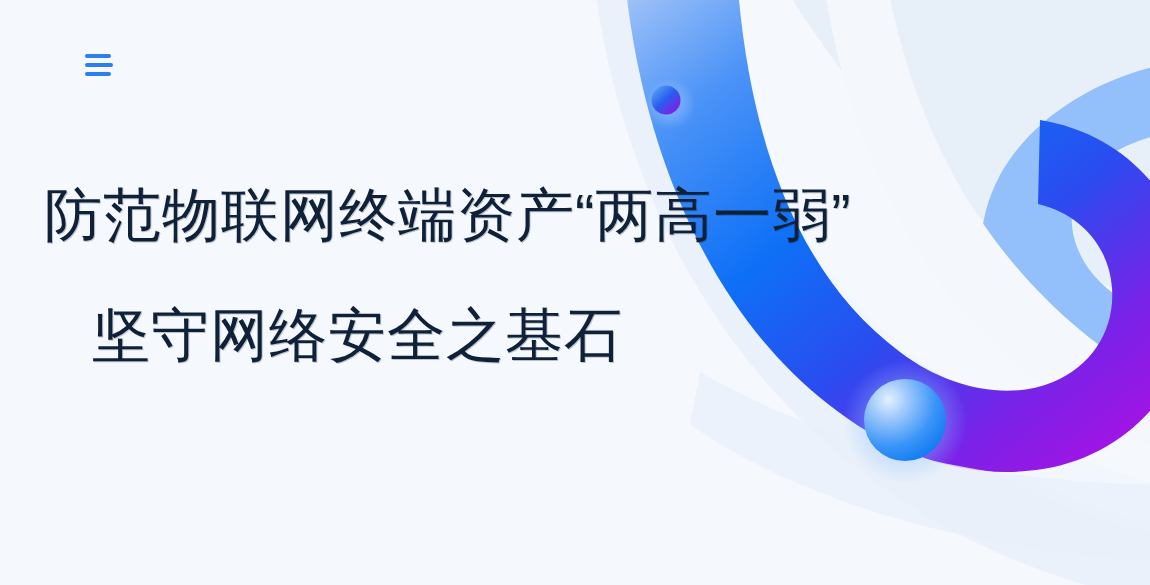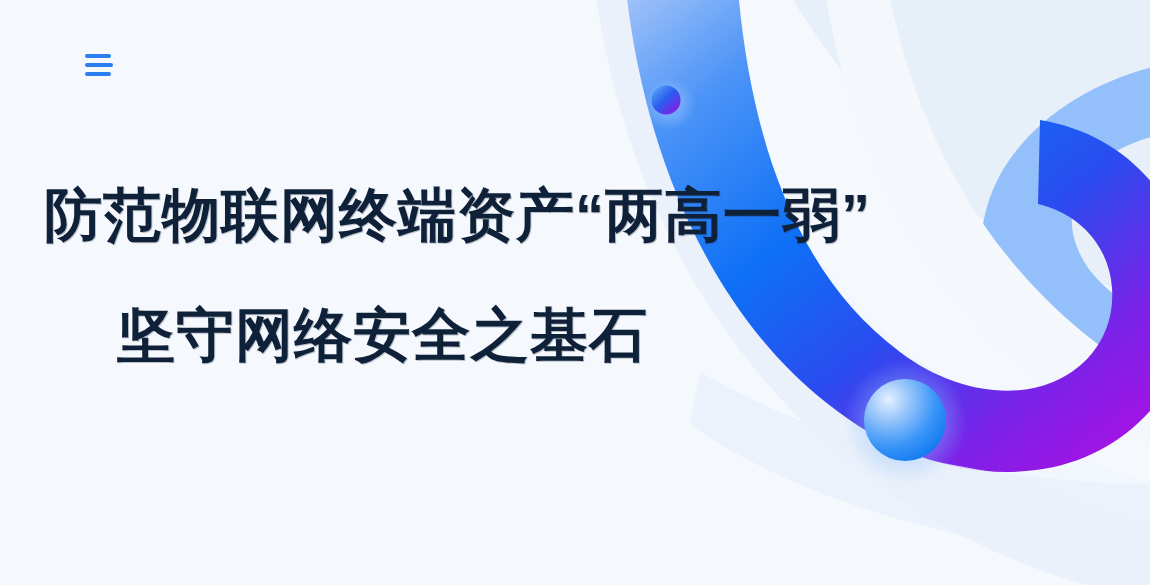--- a/index.html
+++ b/index.html
@@ -52,33 +52,33 @@
 
   #title-block {
     position: absolute;
     left: 0;
     top: 186px;
     width: 880px;
     z-index: 4;
   }
   .title-line {
     color: #0f2138;
-    font-weight: 700;
+    font-weight: 400;
     font-size: 58px;
     line-height: 1.0;
     letter-spacing: 1px;
     white-space: nowrap;
     text-shadow: 1px 1px 0 rgba(15,33,56,0.25);
   }
   .title-line.line1 {
     padding-left: 44px;
     margin-bottom: 62px;
   }
   .title-line.line2 {
-    padding-left: 117px;
+    padding-left: 92px;
   }
 </style>
 </head>
 <body>
 
 <div id="slide">
 
   <svg id="decor" viewBox="0 0 1150 585" preserveAspectRatio="none" xmlns="http://www.w3.org/2000/svg">
     <defs>
       <linearGradient id="gradSwoosh" x1="0.15" y1="0" x2="0.95" y2="0.95">

